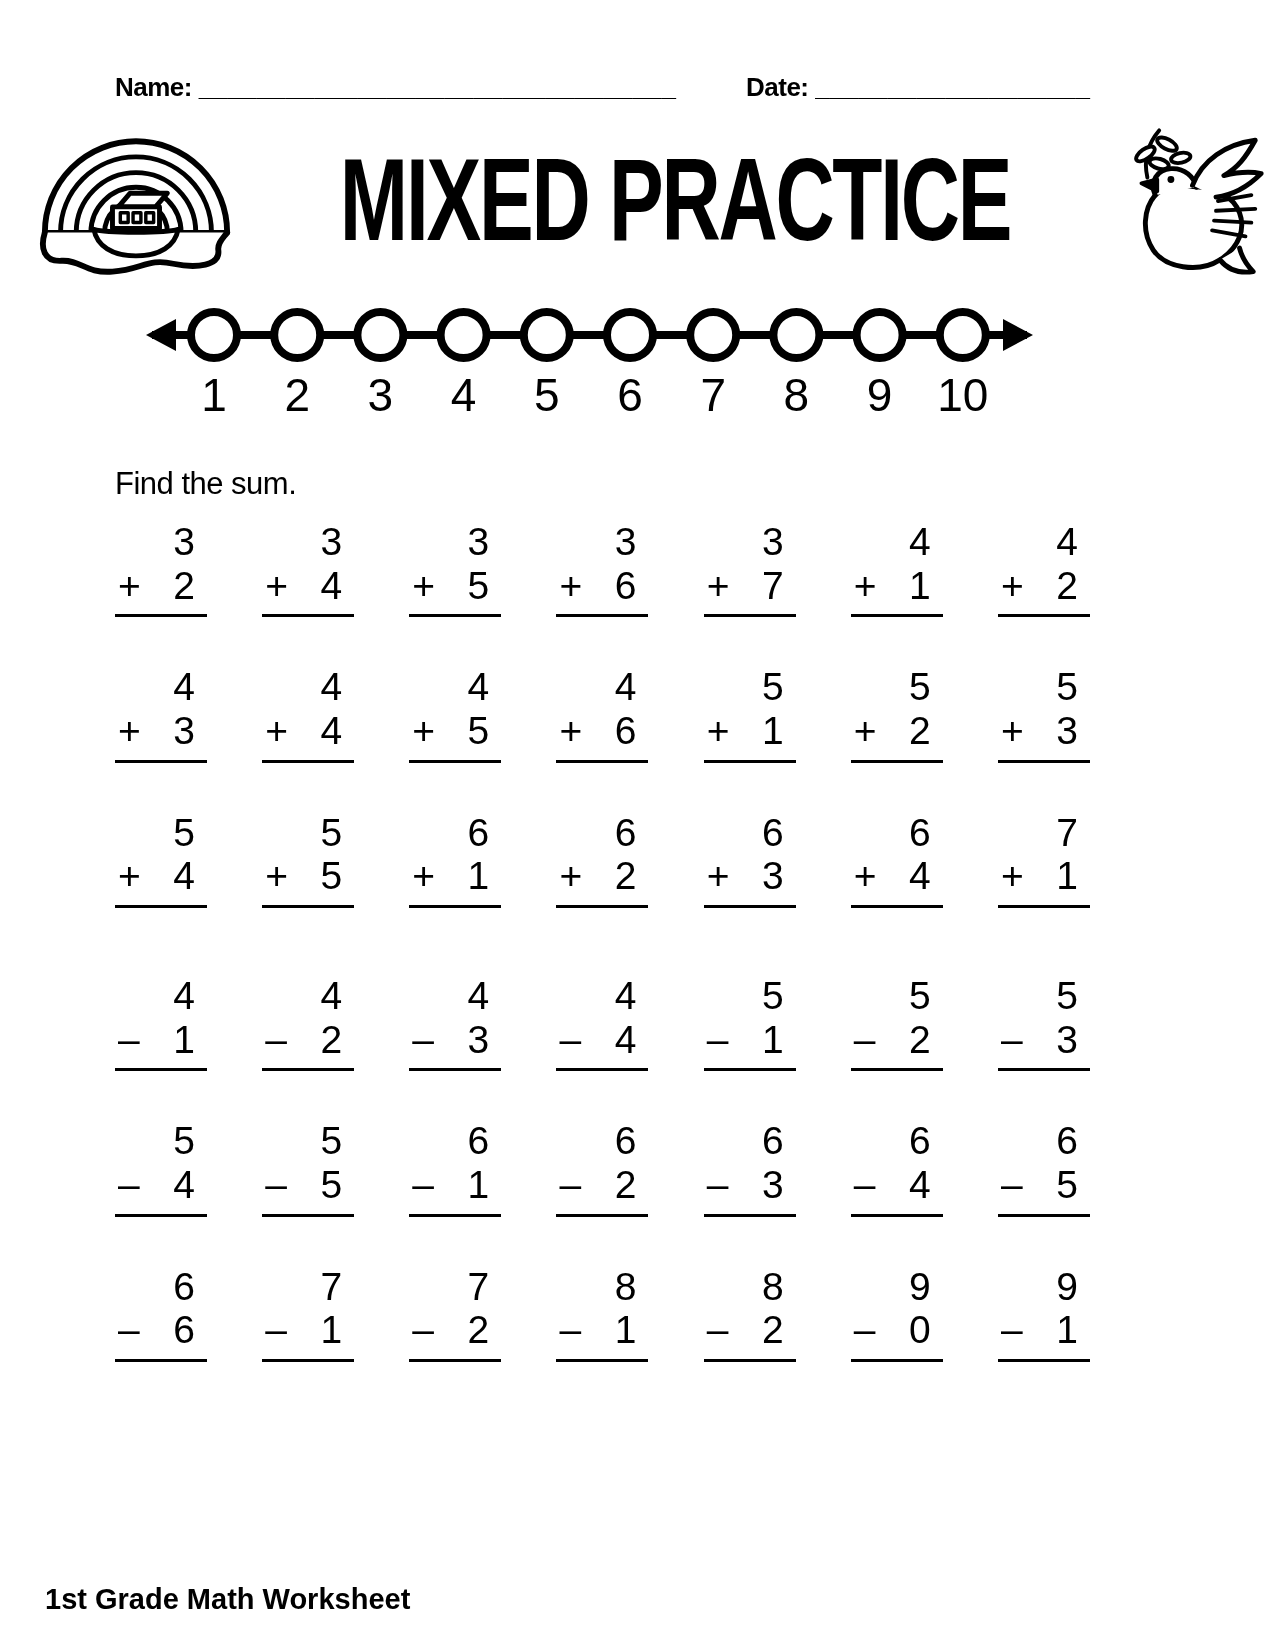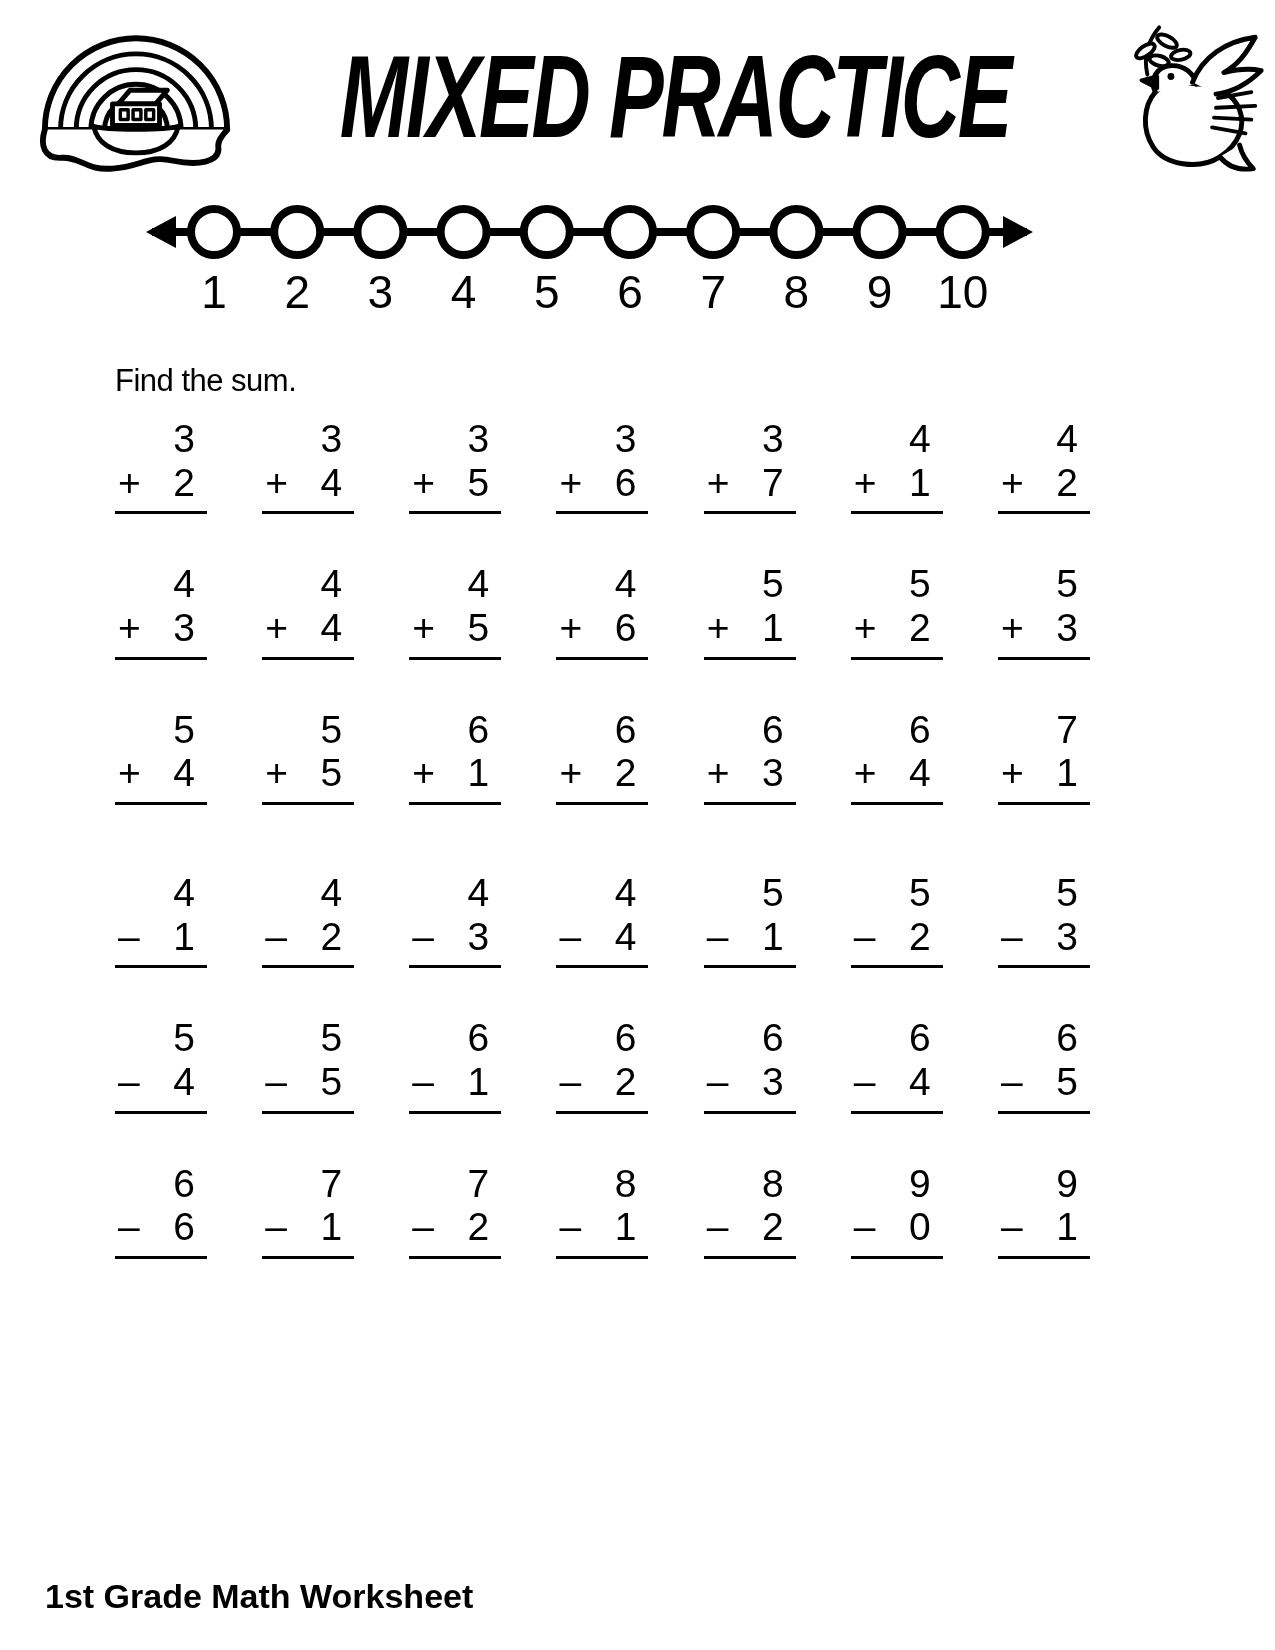--- a/index.html
+++ b/index.html
@@ -28,21 +28,20 @@
   .field .blank { font-weight: bold; letter-spacing: 0; }
 
   
   .title-row {
     display: flex;
     align-items: center;
     justify-content: space-between;
     padding: 0 40px 0 38px;
     margin-top: 16px;
     height: 170px;
-    font-style: italic;
   }
   .title-text {
     flex: 1;
     text-align: center;
     font-size: 108px;
     font-weight: bold;
     letter-spacing: -3px;
     white-space: nowrap;
     transform: scaleX(0.76) scaleY(1.08);
     transform-origin: center;
@@ -95,29 +94,39 @@
   }
 
   
   .footer {
     position: absolute;
     left: 45px;
     right: 45px;
     bottom: 34px;
     display: flex;
     justify-content: space-between;
-    font-size: 34px;
+    font-size: 29px;
     font-weight: bold;
   }
 </style>
 </head>
 <body>
 
 <div class="page">
 
+  <div class="header-fields">
+    <div class="field">
+      <span>Name:</span>
+      <span class="blank">_________________________________</span>
+    </div>
+    <div class="field">
+      <span>Date:</span>
+      <span class="blank">___________________</span>
+    </div>
+  </div>
 
   <div class="title-row">
     <span class="art">
       <svg width="196" height="168" viewBox="0 0 200 170" fill="none" stroke="#000" stroke-linecap="round" stroke-linejoin="round">
         <path d="M7 116 A93 93 0 0 1 193 116" stroke-width="6"></path>
         <path d="M23 116 A77 77 0 0 1 177 116" stroke-width="5"></path>
         <path d="M39 116 A61 61 0 0 1 161 116" stroke-width="5"></path>
         <path d="M54 116 A46 46 0 0 1 146 116" stroke-width="5"></path>
         <path d="M68 116 A32 32 0 0 1 132 116" stroke-width="5"></path>
         <path d="M7 116 L193 116" stroke-width="5"></path>

